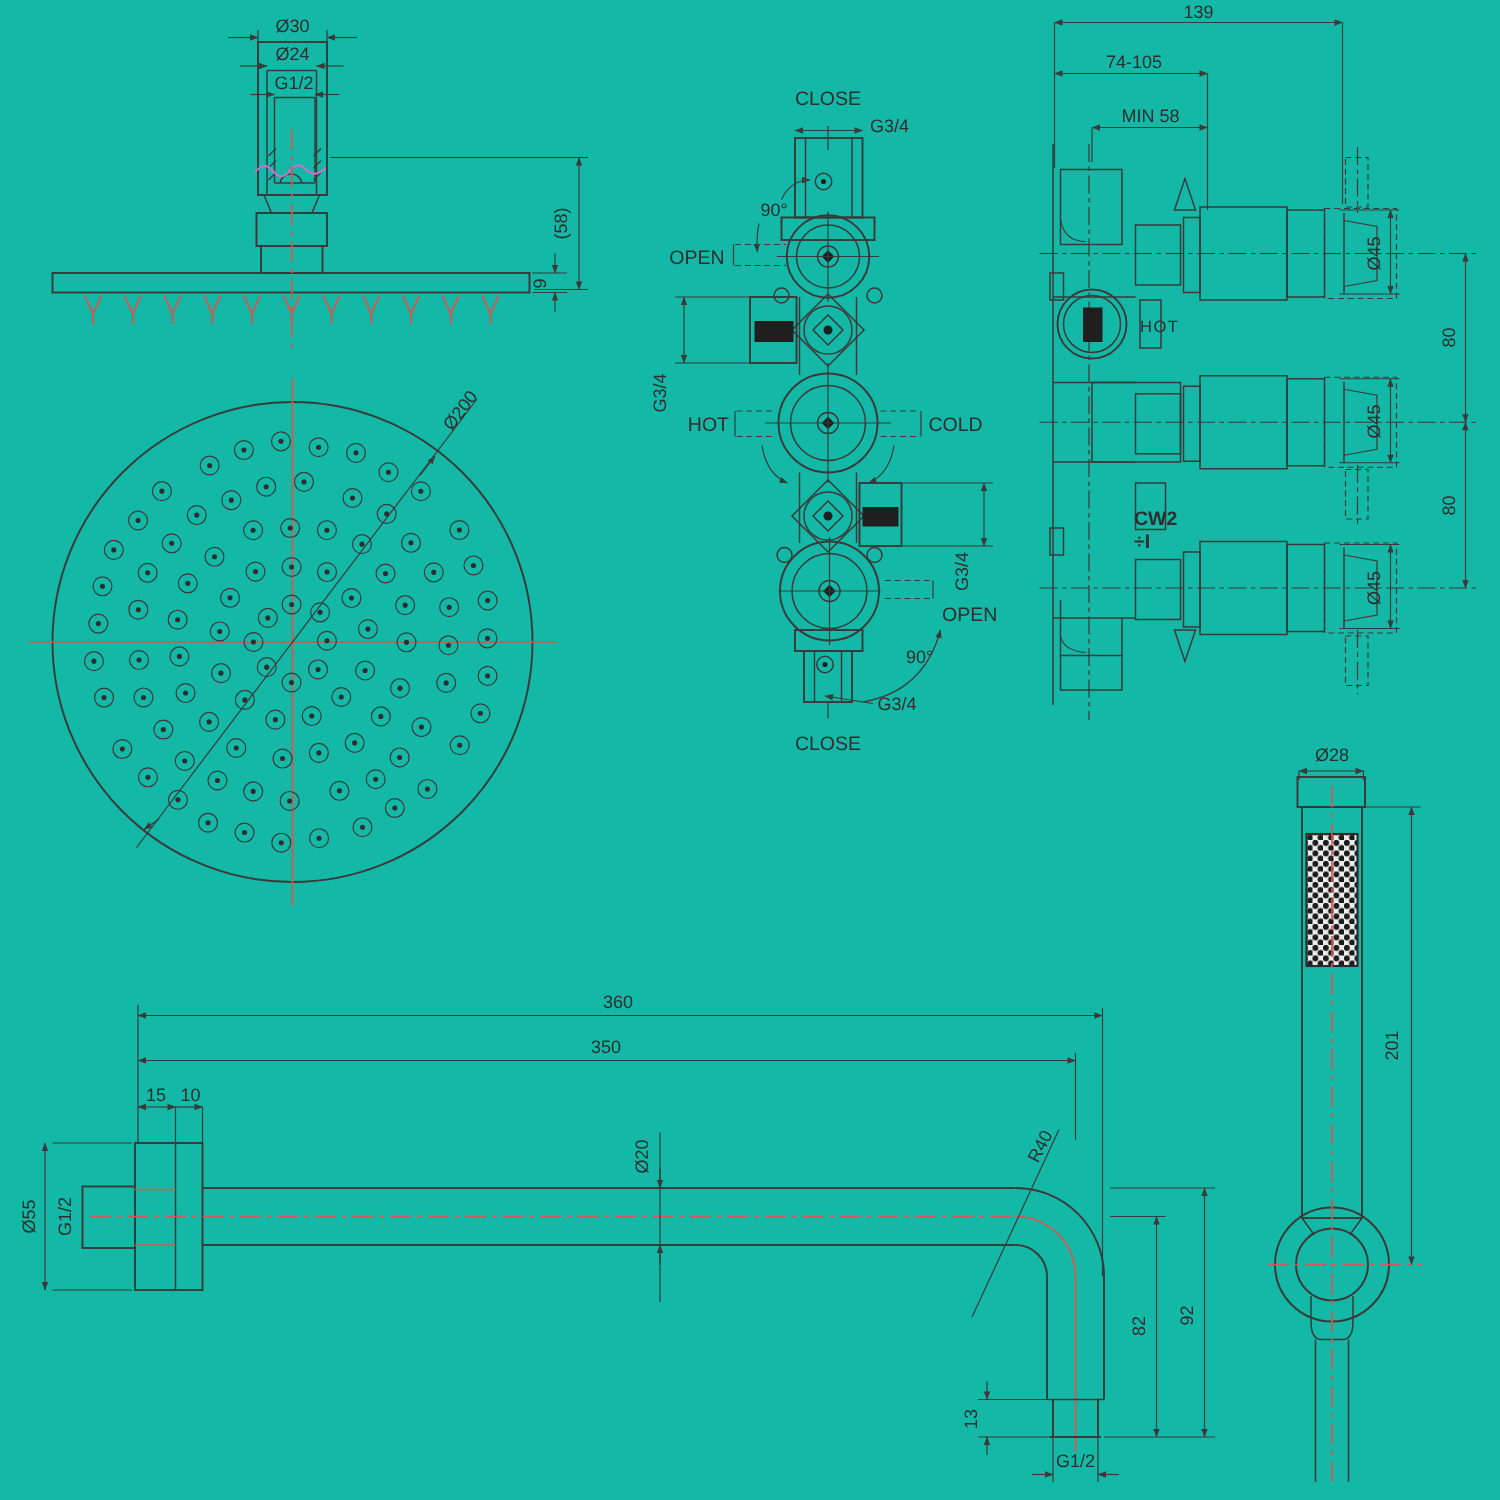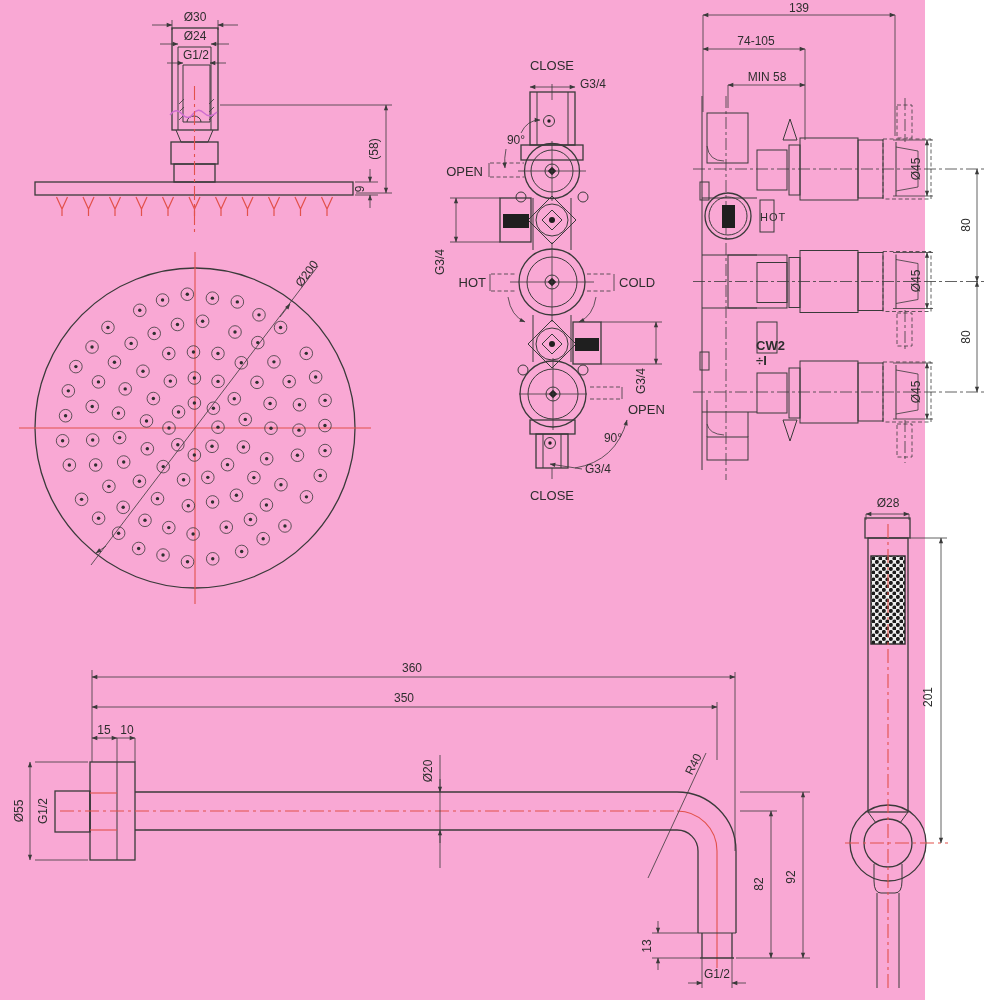--- a/index.html
+++ b/index.html
@@ -1,16 +1,16 @@
 <!DOCTYPE html>
 <html><head>
 <meta charset="utf-8">
 <style>
   html,body{margin:0;padding:0;background:#ffffff;}
-  #canvas{width:925px;height:1000px;position:relative;background:#f9a8d4;}
+  #canvas{width:1000px;height:1000px;position:relative;background:#14b8a6;}
   svg{font-family:"Liberation Sans",sans-serif;}
   text{fill:#2e2e2e;font-size:12px;font-family:"Liberation Sans",sans-serif;}
   .big{font-size:13px;}
   .sm{font-size:11px;}
   .bold{font-weight:bold;}
   .o{stroke:#3a3a3a;fill:none;stroke-width:1.3;}
   .o2{stroke:#3a3a3a;fill:none;stroke-width:1;}
   .t{stroke:#3a3a3a;fill:none;stroke-width:0.8;}
   .dsh{stroke-dasharray:4 2.5;}
   .cl{stroke:#3a3a3a;fill:none;stroke-width:0.8;stroke-dasharray:12 3 3 3;}

